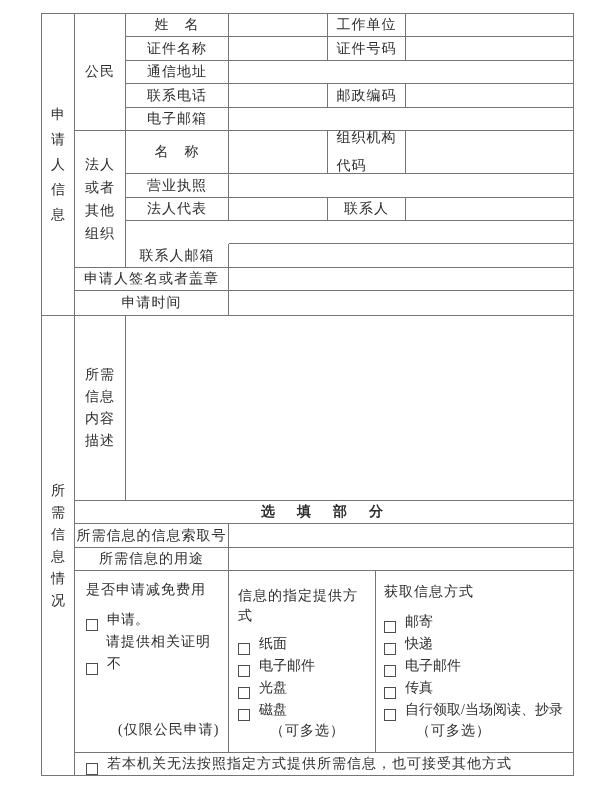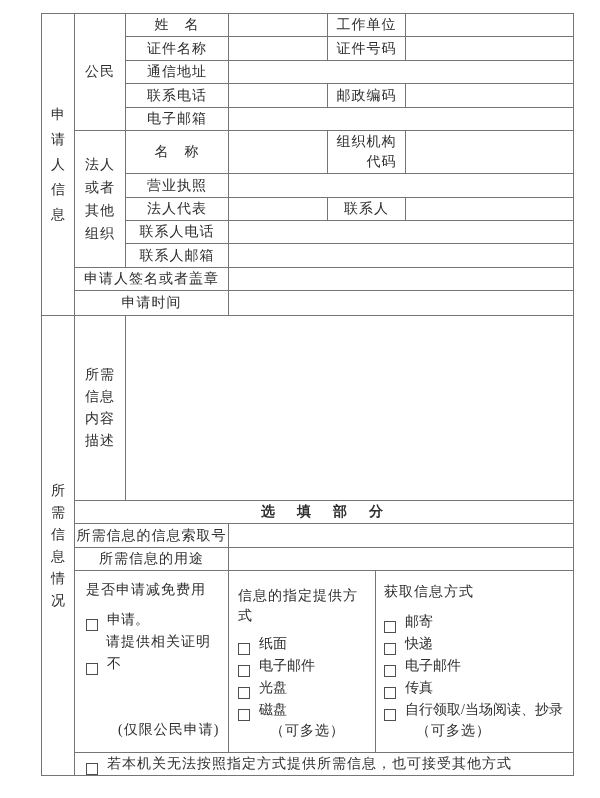--- a/index.html
+++ b/index.html
@@ -18,21 +18,21 @@
   .cell{
     border-right:1px solid #757575;border-bottom:1px solid #757575;
     box-sizing:border-box;display:flex;align-items:center;justify-content:center;
     overflow:hidden;
   }
   .lbl{letter-spacing:1px;line-height:18px;text-align:right;}
   .vside{white-space:pre-line;text-align:center;line-height:25px;}
   .vside2{white-space:pre-line;text-align:center;line-height:22px;}
   .vgroup{white-space:pre-line;text-align:center;line-height:23px;letter-spacing:1px;}
   .vdesc{white-space:pre-line;text-align:center;line-height:22px;letter-spacing:1px;}
-  .twoline{white-space:pre-line;line-height:20px;text-align:right;letter-spacing:1px;}
+  .twoline{white-space:pre-line;line-height:28px;text-align:left;letter-spacing:1px;}
   .header-bold{font-weight:bold;letter-spacing:4px;}
   .blank{background:#ffffff;}
   .cbcol{
     flex-direction:column;align-items:flex-start;justify-content:flex-start;
   }
   .cbcol .title{letter-spacing:1px;line-height:20px;}
   .opt{display:flex;align-items:flex-end;line-height:22px;}
   .cb{
     display:inline-block;width:10px;height:10px;
     border:1px solid #4f4f4f;background:#fff;margin-right:9px;flex:none;
@@ -89,21 +89,20 @@
     <div class="cell blank" style="grid-area:6/7/7/8"></div>
 
     <div class="cell lbl" style="grid-area:7/3/8/4">营业执照</div>
     <div class="cell blank" style="grid-area:7/4/8/8"></div>
 
     <div class="cell lbl" style="grid-area:8/3/9/4">法人代表</div>
     <div class="cell blank" style="grid-area:8/4/9/5"></div>
     <div class="cell lbl" style="grid-area:8/5/9/7">联系人</div>
     <div class="cell blank" style="grid-area:8/7/9/8"></div>
 
-    <div class="cell lbl" style="grid-area:9/3/10/4">联系人电话</div>
     <div class="cell blank" style="grid-area:9/4/10/8"></div>
 
     <div class="cell lbl" style="grid-area:10/3/11/4">联系人邮箱</div>
     <div class="cell blank" style="grid-area:10/4/11/8"></div>
 
     <div class="cell lbl" style="grid-area:11/2/12/4">申请人签名或者盖章</div>
     <div class="cell blank" style="grid-area:11/4/12/8"></div>
 
     <div class="cell lbl" style="grid-area:12/2/13/4">申请时间</div>
     <div class="cell blank" style="grid-area:12/4/13/8"></div>

